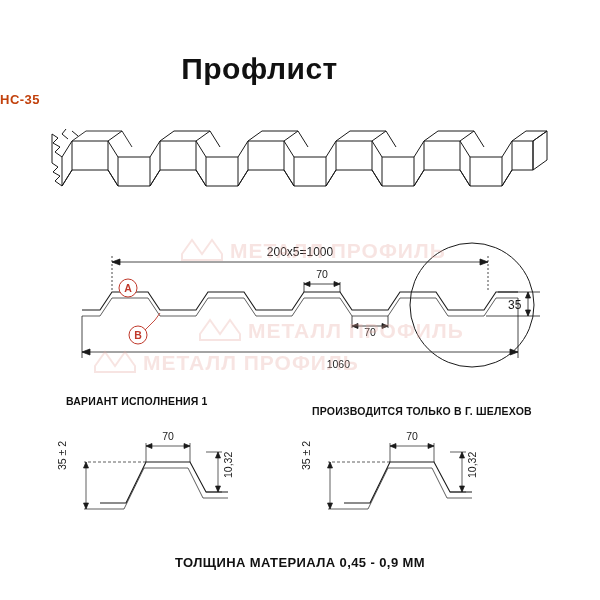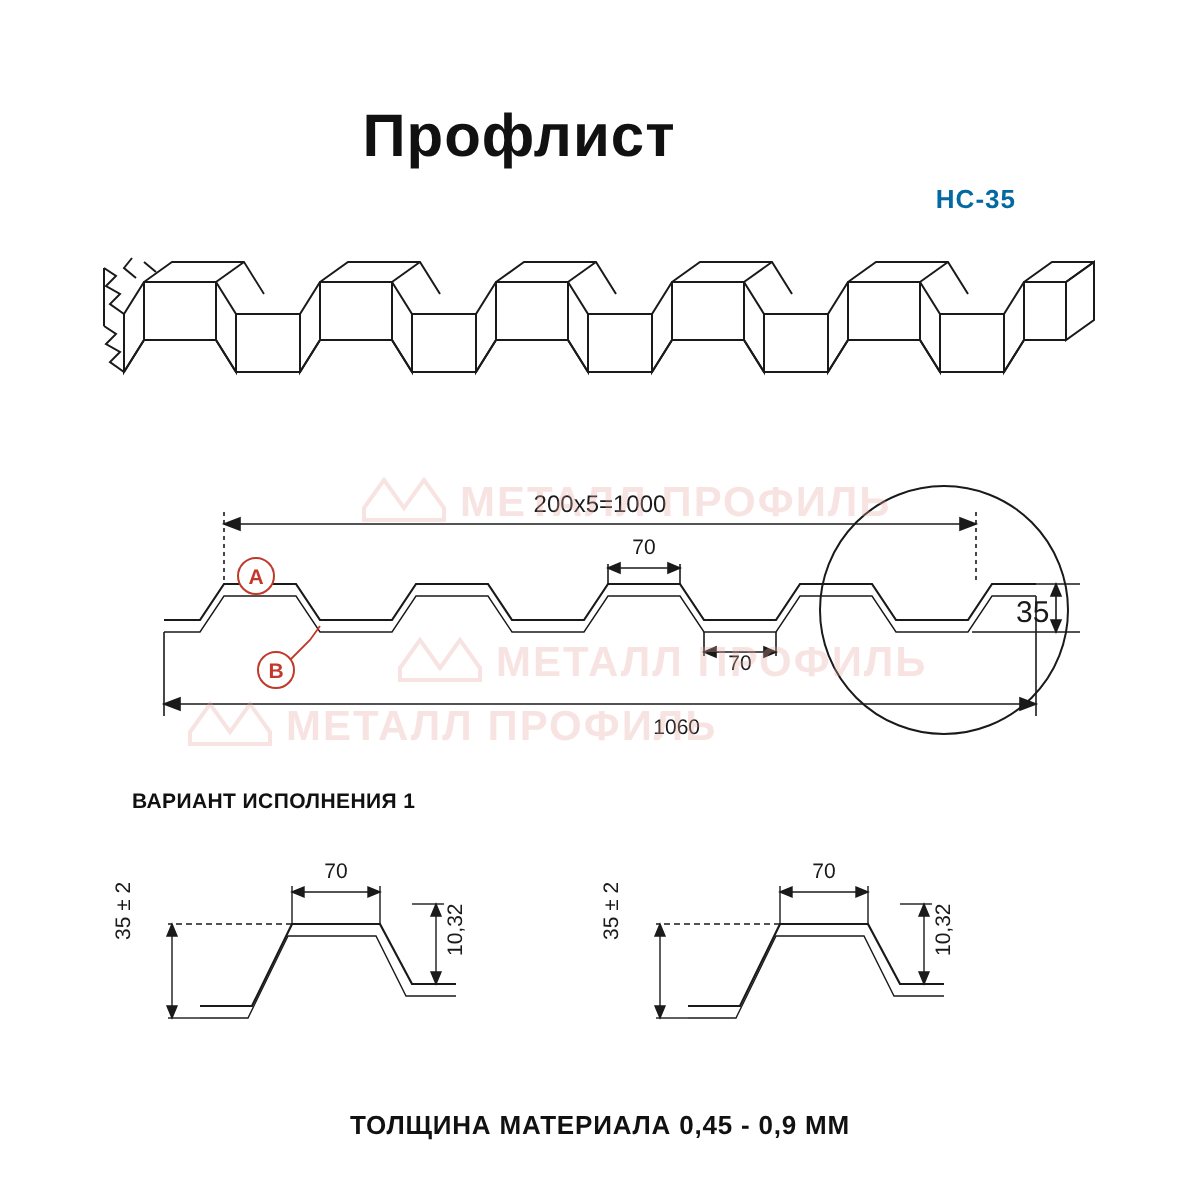--- a/index.html
+++ b/index.html
@@ -21,24 +21,24 @@
     top: 52px; left: 0; width: 519px;
     text-align: center;
     font-size: 30px;
     font-weight: bold;
     letter-spacing: 0.5px;
     color: #111;
   }
   .subtitle {
     position: absolute;
     top: 92px; left: 0; width: 508px;
-    text-align: right;
+    text-align: left;
     font-size: 13px;
     font-weight: bold;
-    color: #0369a1;
+    color: #c2410c;
     letter-spacing: 0.5px;
   }
   .footer-note {
     position: absolute;
     bottom: 30px; left: 0; width: 600px;
     text-align: center;
     font-size: 13px;
     font-weight: bold;
     letter-spacing: 0.4px;
     color: #111;
@@ -186,21 +186,21 @@
     <circle cx="128" cy="288" r="9" stroke="#c0392b" stroke-width="1" fill="#ffffff"></circle>
     <circle cx="138" cy="335" r="9" stroke="#c0392b" stroke-width="1" fill="#ffffff"></circle>
     <text x="128" y="292" text-anchor="middle" font-family="Liberation Sans, sans-serif" font-size="10.5" font-weight="bold" fill="#c0392b">A</text>
     <text x="138" y="339" text-anchor="middle" font-family="Liberation Sans, sans-serif" font-size="10.5" font-weight="bold" fill="#c0392b">B</text>
   </svg>
 
   <div style="position:absolute; left:200px; top:245px; width:200px; text-align:center; font-size:12px;">200x5=1000</div>
   <div style="position:absolute; left:250px; top:358px; width:100px; text-align:right; font-size:10.5px;">1060</div>
   <div style="position:absolute; left:303px; top:268px; width:38px; text-align:center; font-size:10.5px;">70</div>
   <div style="position:absolute; left:351px; top:326px; width:38px; text-align:center; font-size:10.5px;">70</div>
-  <div style="position:absolute; left:508px; top:298px; font-size:15px;">35</div>
+  <div style="position:absolute; left:508px; top:298px; font-size:12px;">35</div>
 
   <svg class="wm" width="600" height="600" viewBox="0 0 600 600" style="left:0;top:0;">
     <g>
 
       <g transform="translate(182,238)">
         <path d="M0,16 L10,2 L20,16 L30,2 L40,16 L40,22 L0,22 Z" fill="none" stroke="#e8a9a0" stroke-width="2"></path>
         <text class="wm-text" x="48" y="20">МЕТАЛЛ ПРОФИЛЬ</text>
       </g>
 
       <g transform="translate(200,318)">
@@ -213,20 +213,21 @@
         <text class="wm-text" x="48" y="20">МЕТАЛЛ ПРОФИЛЬ</text>
       </g>
     </g>
   </svg>
 
   <div class="variant-label" id="v1-label">
     <div>ВАРИАНТ ИСПОЛНЕНИЯ 1</div>
     <div></div>
   </div>
   <div class="variant-label" id="v2-label">
+    <div>ПРОИЗВОДИТСЯ ТОЛЬКО В Г. ШЕЛЕХОВ</div>
   </div>
 
   <svg class="draw" width="600" height="600" viewBox="0 0 600 600" style="pointer-events:none;">
     <g stroke="#1a1a1a" fill="none" stroke-width="1.1">
       <path d="M100,503 L126,503 L146,462 L190,462 L206,492 L228,492"></path>
       <path d="M100,509 L124,509 L144,468 L188,468 L203,498 L228,498" stroke-width="0.7"></path>
     </g>
     <g stroke="#1a1a1a" fill="none" stroke-width="0.7">
 
       <path d="M146,446 L190,446"></path>

